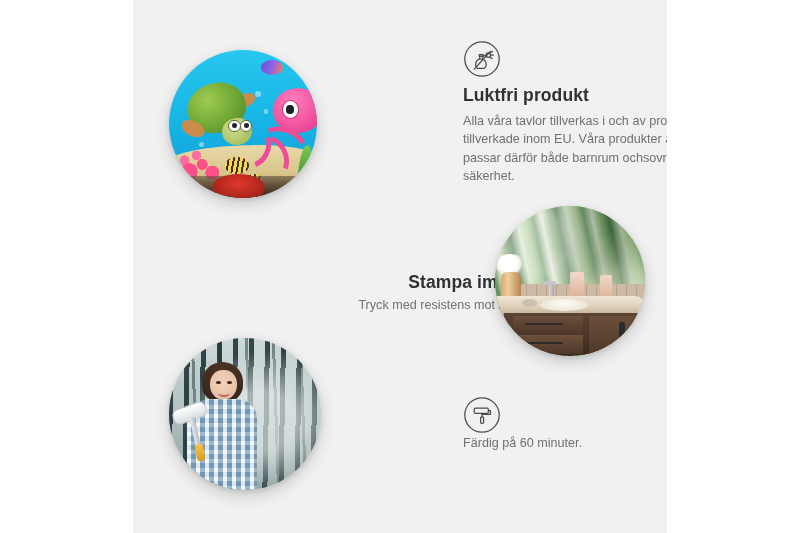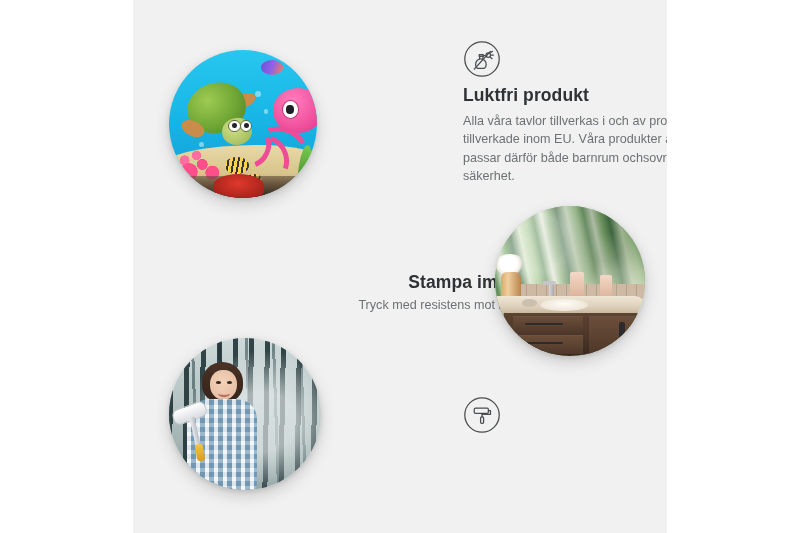--- a/index.html
+++ b/index.html
@@ -438,16 +438,17 @@
 
           <rect x="11.2" y="12.1" width="14.2" height="5.3" rx="1.3"></rect>
 
           <path d="M25.4 14.7h2.1v3.6h-8.4"></path>
 
           <path d="M19.1 18.3v2.5"></path>
 
           <rect x="17.6" y="20.8" width="3" height="6.6" rx="1.1"></rect>
         </svg>
       </div>
+      <div class="f-body">Färdig på 60 minuter.</div>
     </div>
 
   </div>
 </div>
 
 </body></html>

